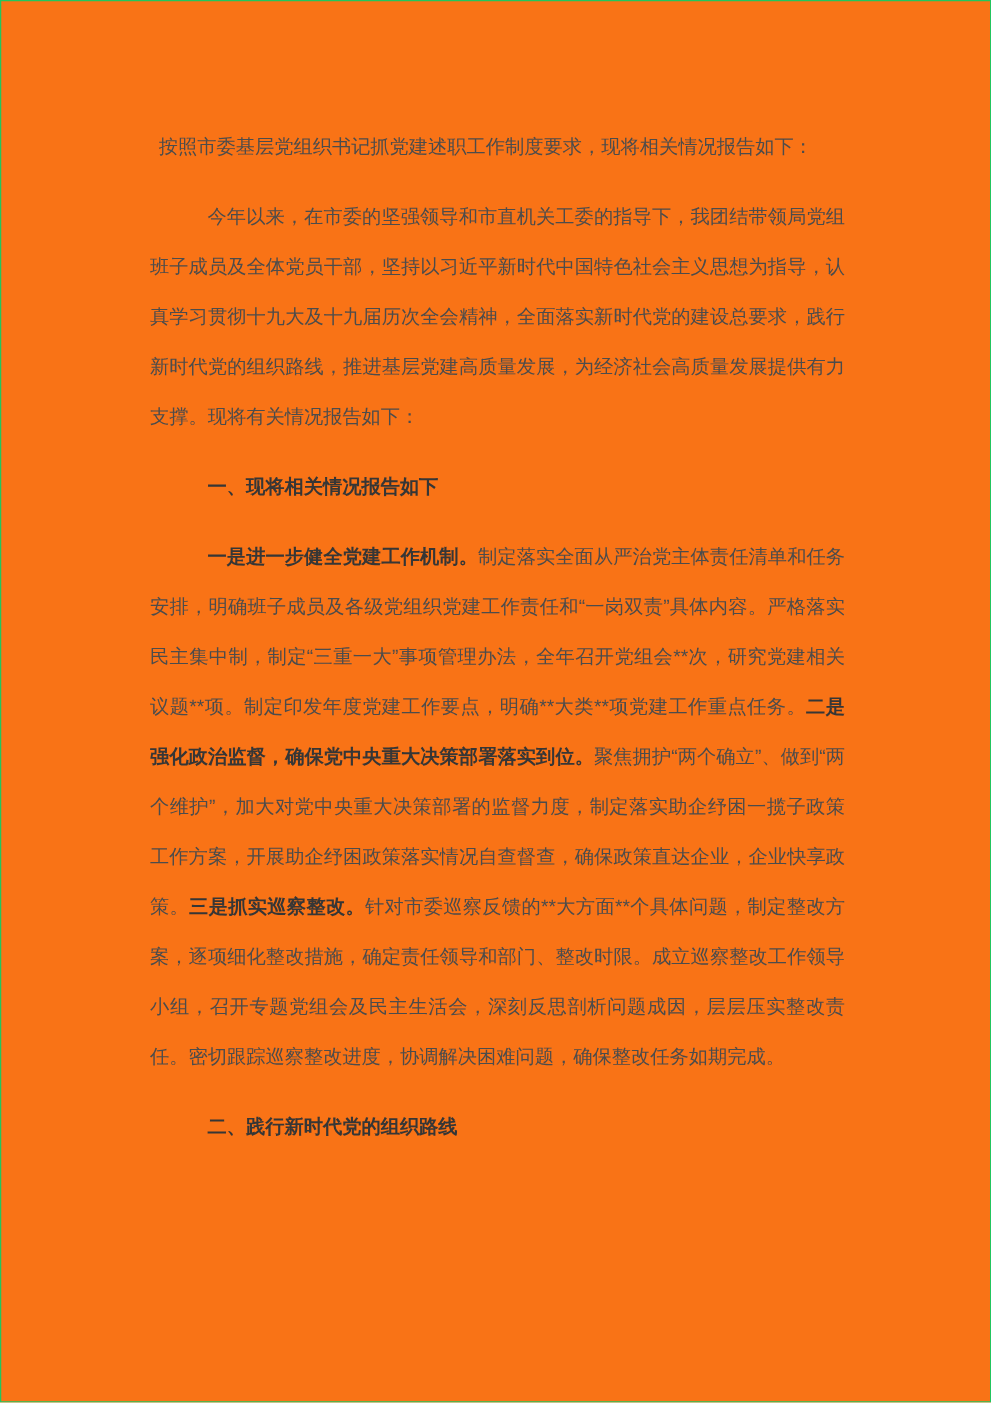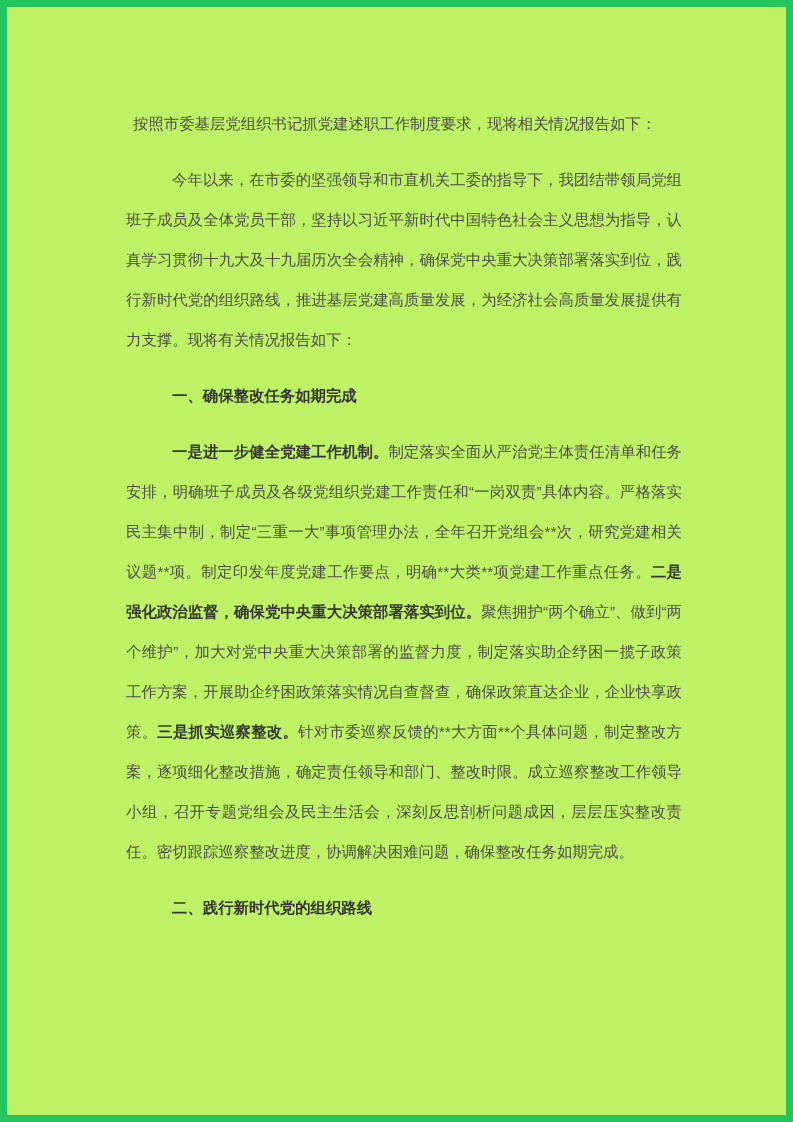--- a/index.html
+++ b/index.html
@@ -9,22 +9,22 @@
   }
   body {
     width: 793px;
     height: 1122px;
     font-family: "Liberation Sans", sans-serif;
   }
   .page {
     box-sizing: border-box;
     width: 793px;
     height: 1122px;
-    background: #bef264;
-    border: 7px solid #22c55e;
+    background: #f97316;
+    border: 1px solid #22c55e;
     padding: 97px 118px 0 119px;
     overflow: hidden;
   }
   .doc-body {
     width: 556px;
   }
   .doc-para, .doc-heading {
     margin: 0 0 16px 0;
     font-size: 15.4px;
     line-height: 40px;
@@ -45,18 +45,18 @@
     font-weight: 700;
     color: #363636;
   }
 </style>
 </head>
 <body>
 
 <div class="page">
   <div class="doc-body">
       <p class="doc-para indent-half"><span class="run">按照市委基层党组织书记抓党建述职工作制度要求，现将相关情况报告如下：</span></p>
-      <p class="doc-para indent-full"><span class="run">今年以来，在市委的坚强领导和市直机关工委的指导下，我团结带领局党组班子成员及全体党员干部，坚持以习近平新时代中国特色社会主义思想为指导，认真学习贯彻十九大及十九届历次全会精神，确保党中央重大决策部署落实到位，践行新时代党的组织路线，推进基层党建高质量发展，为经济社会高质量发展提供有力支撑。现将有关情况报告如下：</span></p>
-      <h3 class="doc-heading indent-full"><span class="run bold">一、确保整改任务如期完成</span></h3>
+      <p class="doc-para indent-full"><span class="run">今年以来，在市委的坚强领导和市直机关工委的指导下，我团结带领局党组班子成员及全体党员干部，坚持以习近平新时代中国特色社会主义思想为指导，认真学习贯彻十九大及十九届历次全会精神，全面落实新时代党的建设总要求，践行新时代党的组织路线，推进基层党建高质量发展，为经济社会高质量发展提供有力支撑。现将有关情况报告如下：</span></p>
+      <h3 class="doc-heading indent-full"><span class="run bold">一、现将相关情况报告如下</span></h3>
       <p class="doc-para indent-full"><span class="run bold">一是进一步健全党建工作机制。</span><span class="run">制定落实全面从严治党主体责任清单和任务安排，明确班子成员及各级党组织党建工作责任和“一岗双责”具体内容。严格落实民主集中制，制定“三重一大”事项管理办法，全年召开党组会**次，研究党建相关议题**项。制定印发年度党建工作要点，明确**大类**项党建工作重点任务。</span><span class="run bold">二是强化政治监督，确保党中央重大决策部署落实到位。</span><span class="run">聚焦拥护“两个确立”、做到“两个维护”，加大对党中央重大决策部署的监督力度，制定落实助企纾困一揽子政策工作方案，开展助企纾困政策落实情况自查督查，确保政策直达企业，企业快享政策。</span><span class="run bold">三是抓实巡察整改。</span><span class="run">针对市委巡察反馈的**大方面**个具体问题，制定整改方案，逐项细化整改措施，确定责任领导和部门、整改时限。成立巡察整改工作领导小组，召开专题党组会及民主生活会，深刻反思剖析问题成因，层层压实整改责任。密切跟踪巡察整改进度，协调解决困难问题，确保整改任务如期完成。</span></p>
       <h3 class="doc-heading indent-full"><span class="run bold">二、践行新时代党的组织路线</span></h3>
     </div>
 </div>
 
 </body></html>

